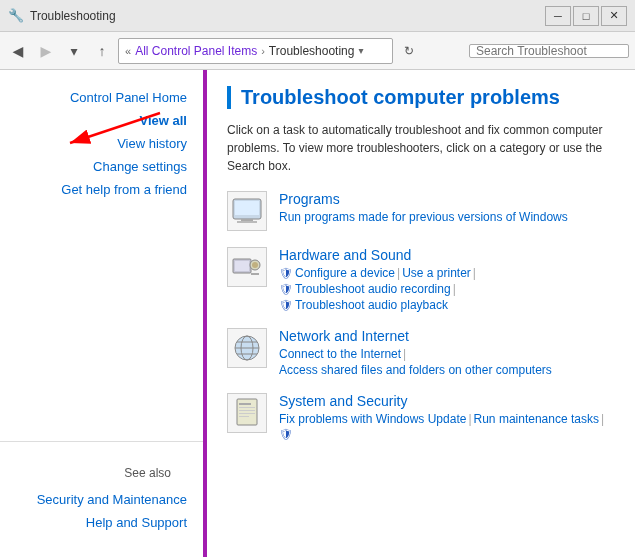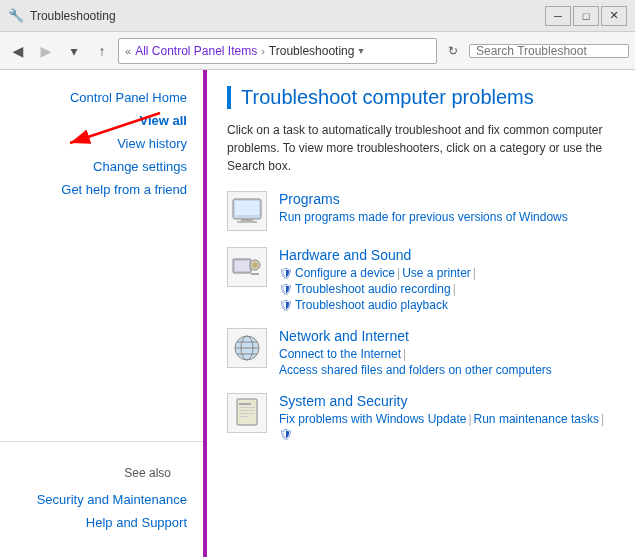--- a/index.html
+++ b/index.html
@@ -50,21 +50,21 @@
     .address-link { color: #6d28d9; cursor: pointer; }
     .address-current { color: #333; }
     .address-dropdown { margin-left: 4px; color: #666; font-size: 10px; cursor: pointer; }
     .refresh-btn {
       width: 24px; height: 24px; background: transparent; border: 1px solid transparent;
       cursor: pointer; display: flex; align-items: center; justify-content: center;
       color: #555; font-size: 12px; border-radius: 2px;
     }
     .search-box {
       width: 160px; height: 14px; border: 1px solid #aaa; border-radius: 2px;
-      display: flex; align-items: center; background: white; overflow: hidden;
+      display: flex; align-items: center; background: white; overflow: hidden; margin-left: 44px;
     }
     .search-input {
       border: none; outline: none; flex: 1; padding: 0 6px;
       font-size: 12px; color: #888; background: transparent;
     }
 
     
     .main {
       display: flex;
       height: calc(557px - 32px - 38px);
@@ -91,21 +91,21 @@
     .sidebar-divider { border-top: 1px solid #ddd; margin: 8px 0; }
 
     
     .content {
       flex: 1;
       padding: 16px 20px;
       overflow-y: auto;
       position: relative;
     }
     .content-title {
-      font-size: 20px; color: #0066cc; font-weight: normal; margin-bottom: 8px;
+      font-size: 20px; color: #0066cc; font-weight: bold; margin-bottom: 8px;
     }
     .content-desc {
       font-size: 12px; color: #333; line-height: 1.5; margin-bottom: 16px;
       max-width: 380px;
     }
 
     
     .category {
       display: flex; align-items: flex-start; margin-bottom: 16px; gap: 12px;
     }

